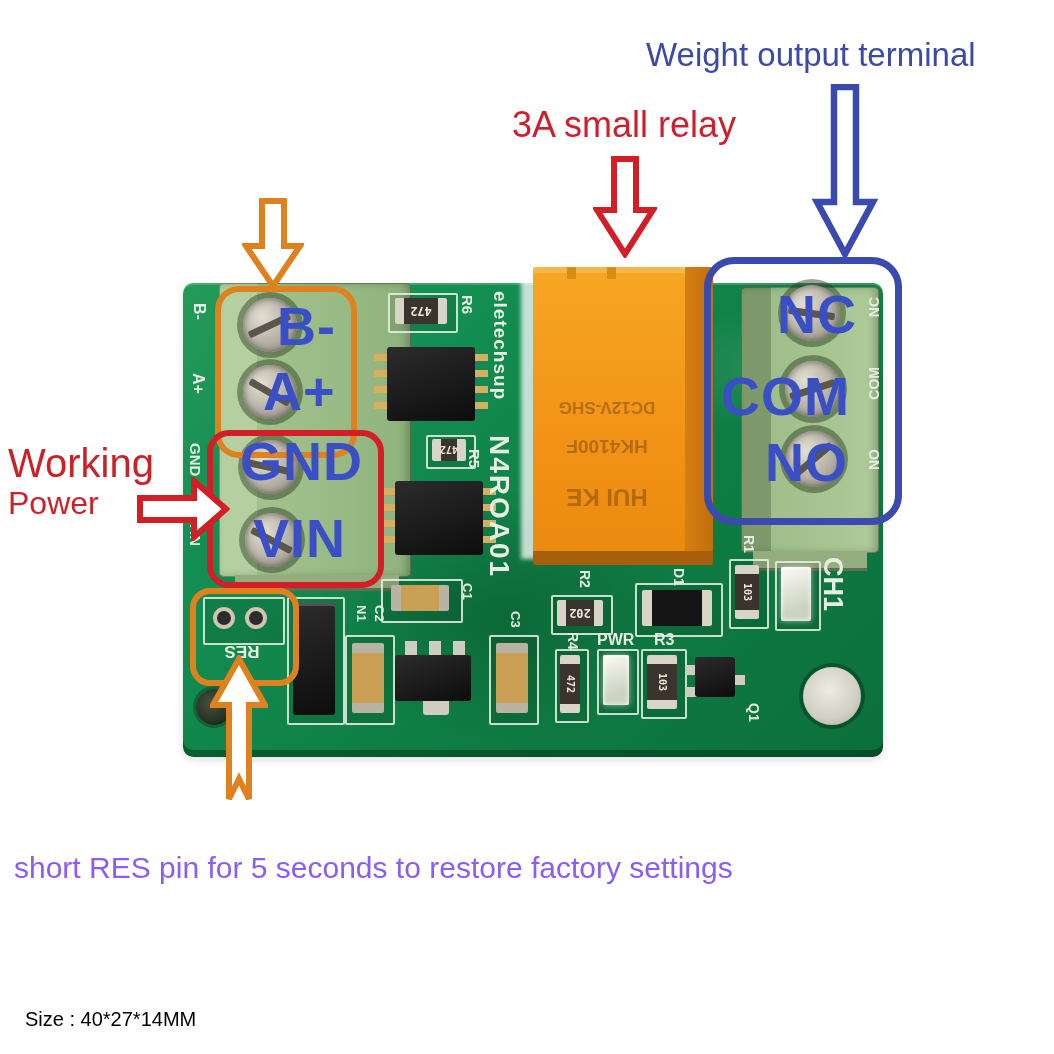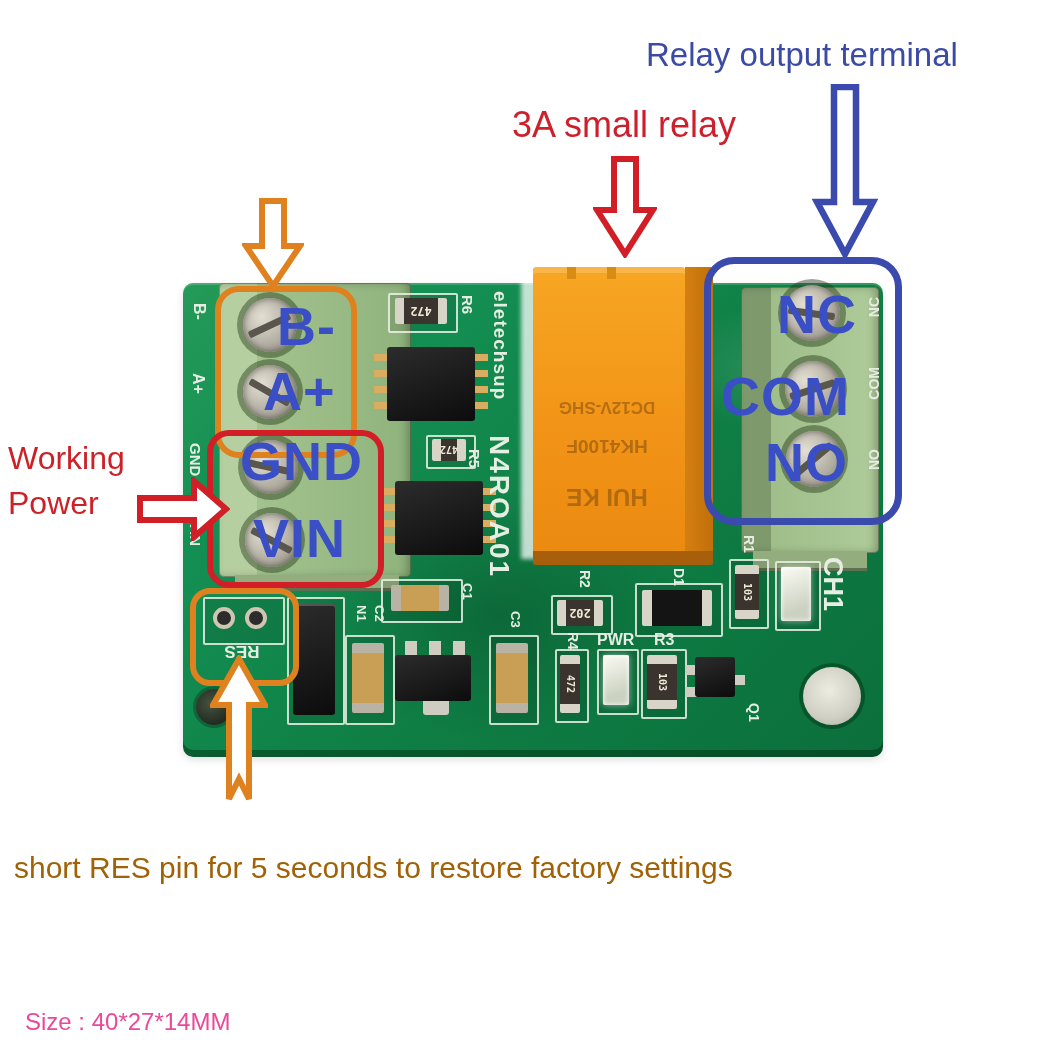--- a/index.html
+++ b/index.html
@@ -219,23 +219,23 @@
   <svg class="arrow" style="left:812px;top:84px;" width="66" height="174" viewBox="0 0 66 174">
     <polygon points="22,3 44,3 44,118 61,118 33,170 5,118 22,118" fill="#ffffff" stroke="#3b4aad" stroke-width="6.5" stroke-linejoin="miter"></polygon>
   </svg>
   <svg class="arrow" style="left:210px;top:655px;" width="58" height="148" viewBox="0 0 58 148">
     <polygon points="29,4 55,50 39,50 39,144 29,124 19,144 19,50 3,50" fill="#ffffff" stroke="#e0811f" stroke-width="6" stroke-linejoin="miter"></polygon>
   </svg>
   <svg class="arrow" style="left:136px;top:477px;" width="94" height="64" viewBox="0 0 94 64">
     <polygon points="4,21 58,21 58,4 90,32 58,60 58,43 4,43" fill="#ffffff" stroke="#d21e26" stroke-width="6" stroke-linejoin="miter"></polygon>
   </svg>
 
-  <div class="txt" style="left:646px;top:36px;font-size:33px;color:#3b4aa5;">Relay output terminal</div>
+  <div class="txt" style="left:646px;top:36px;font-size:33px;color:#3b4aa5;">Weight output terminal</div>
   <div class="txt" style="left:512px;top:104px;font-size:36px;color:#ce1f2d;">3A small relay</div>
 
-  <div class="txt" style="left:8px;top:440px;font-size:32px;color:#cc2127;">Working</div>
+  <div class="txt" style="left:8px;top:440px;font-size:40px;color:#cc2127;">Working</div>
   <div class="txt" style="left:8px;top:485px;font-size:32px;color:#cc2127;">Power</div>
 
-  <div class="txt" style="left:14px;top:851px;font-size:30px;color:#a16207;">short RES pin for 5 seconds to restore factory settings</div>
-
-  <div class="txt" style="left:25px;top:1008px;font-size:24px;color:#ec4899;">Size  : 40*27*14MM</div>
+  <div class="txt" style="left:14px;top:851px;font-size:30px;color:#8b5cf6;">short RES pin for 5 seconds to restore factory settings</div>
+
+  <div class="txt" style="left:25px;top:1008px;font-size:20px;color:#000000;">Size  : 40*27*14MM</div>
 
 </div>
 
 </body></html>

